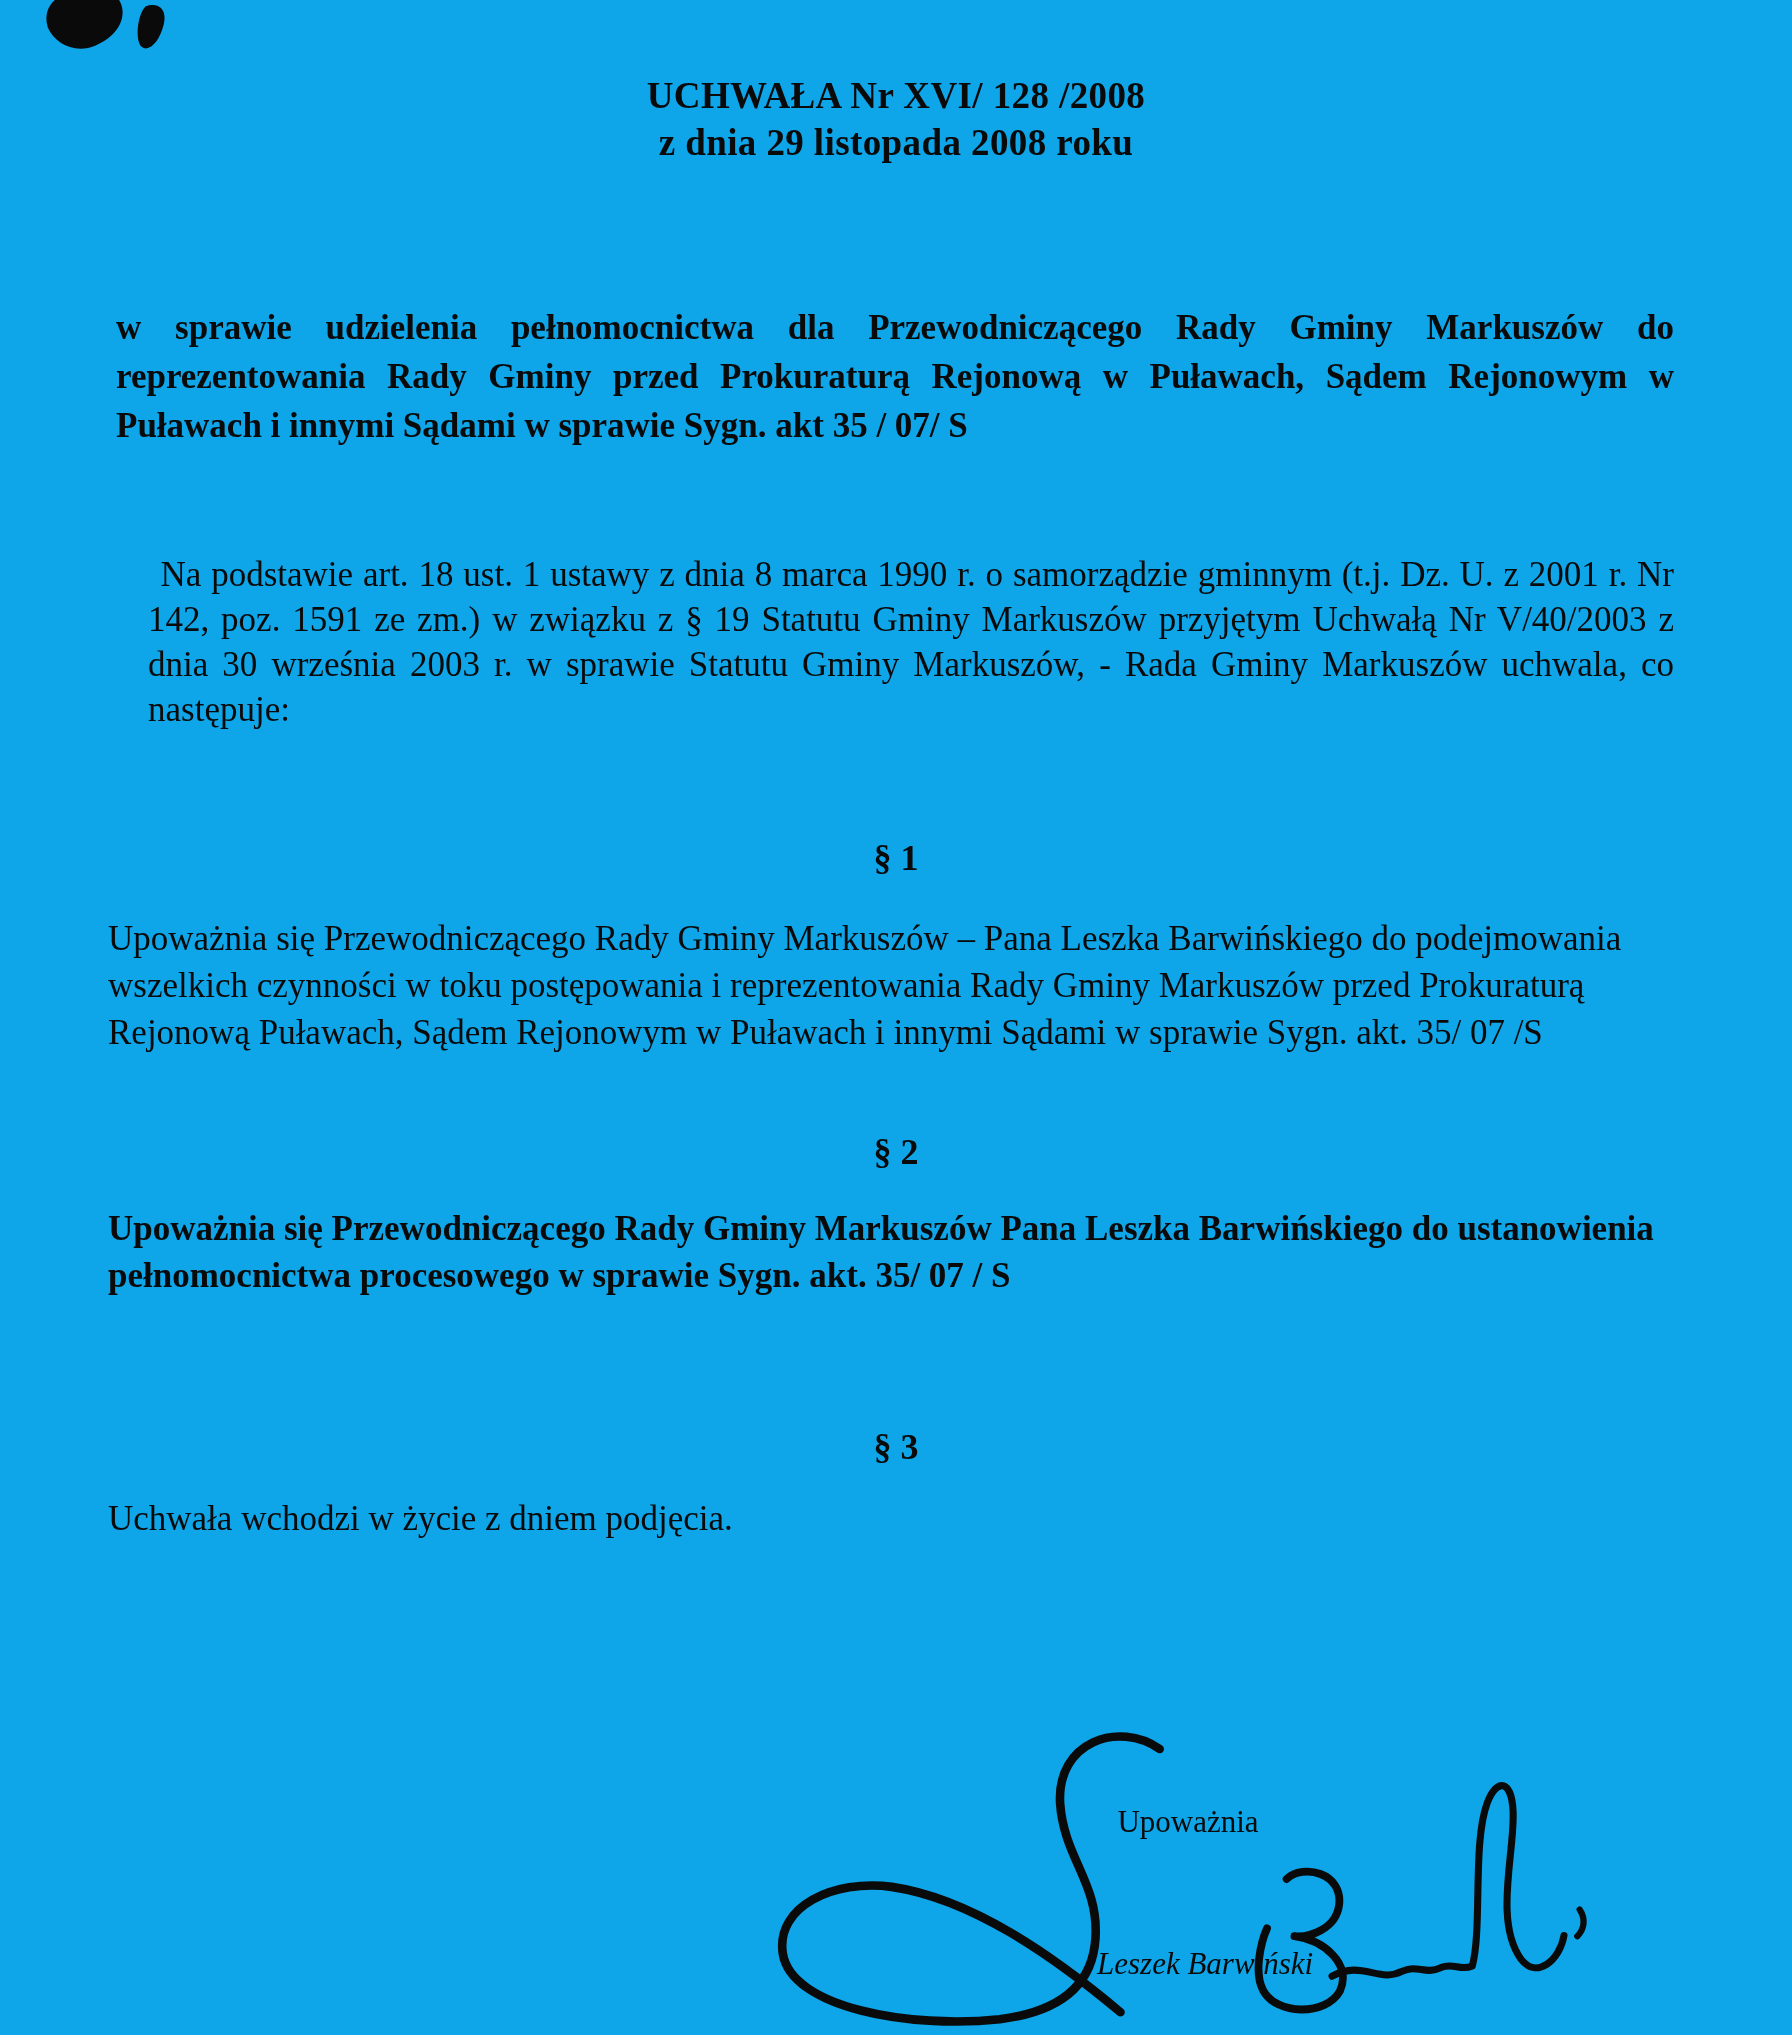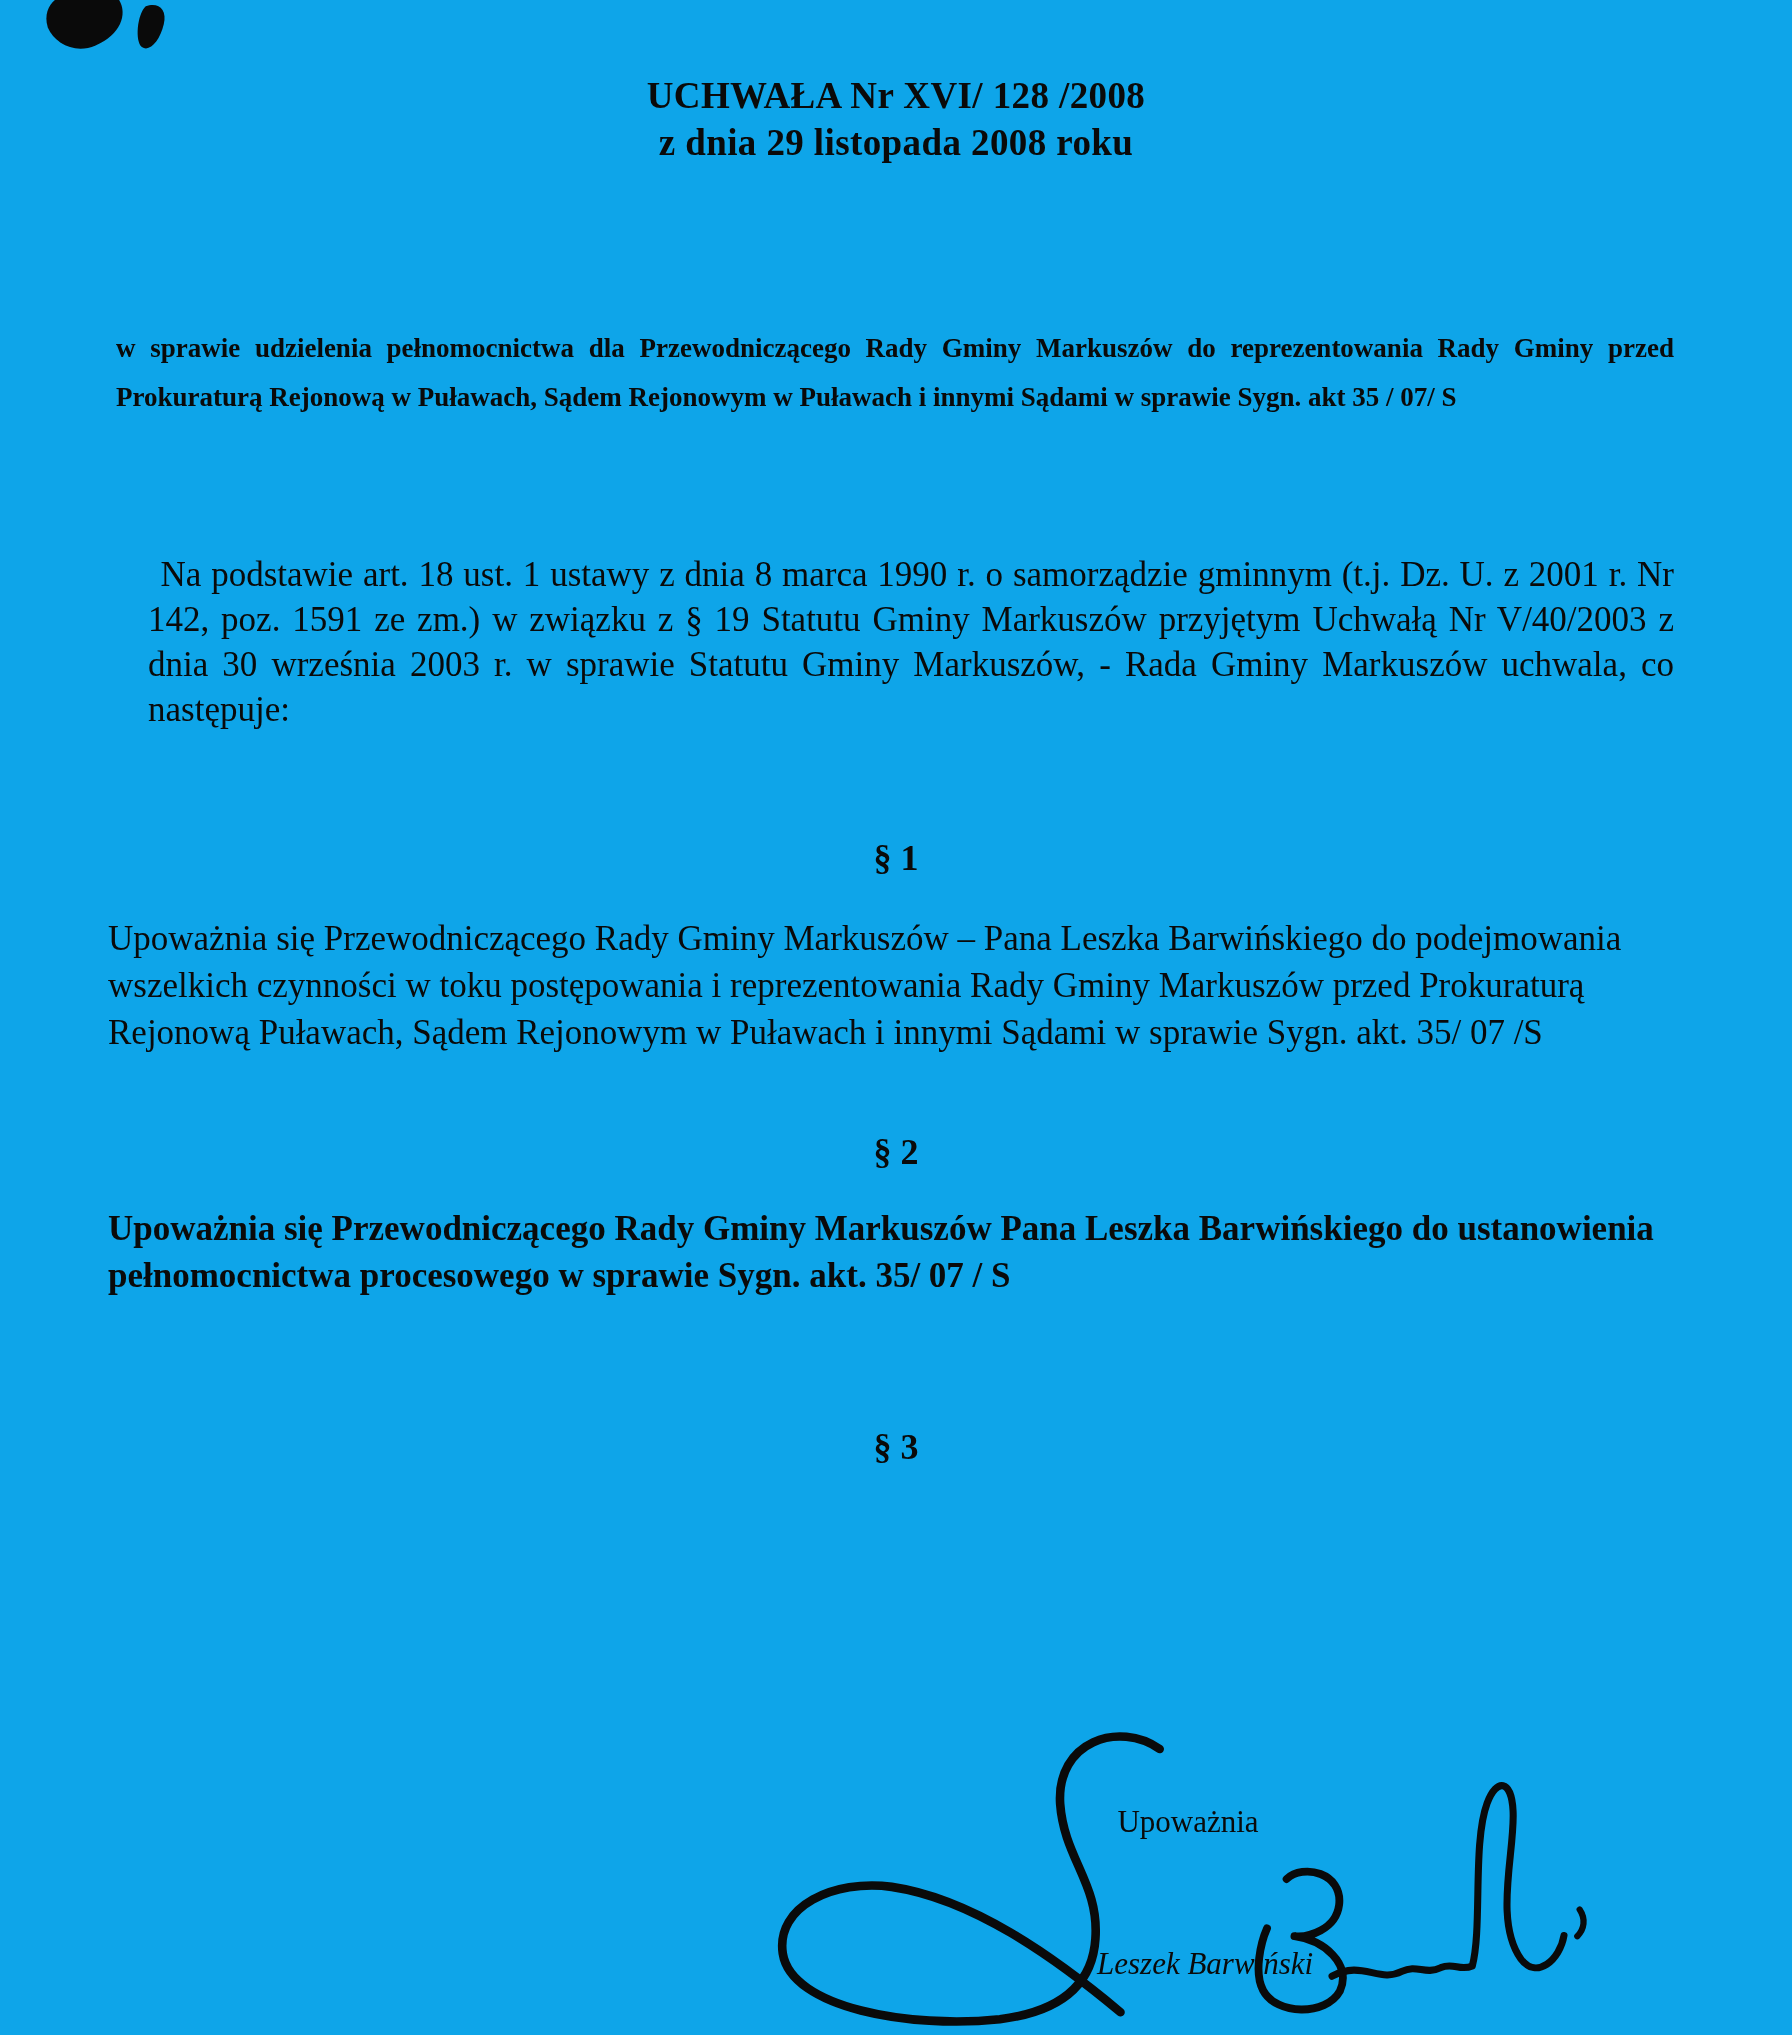--- a/index.html
+++ b/index.html
@@ -31,24 +31,23 @@
     font-size: 37px;
     line-height: 47px;
     letter-spacing: 0.4px;
   }
   .subject {
     position: absolute;
     top: 303px;
     left: 116px;
     right: 118px;
     font-weight: bold;
-    font-size: 27px;
+    font-size: 35px;
     line-height: 49px;
     text-align: justify;
-    margin-top: 21px;
   }
   .legal-basis {
     position: absolute;
     top: 552px;
     left: 116px;
     right: 118px;
     font-size: 35px;
     line-height: 45px;
     text-align: justify;
     text-indent: 12.5px;
@@ -124,20 +123,21 @@
 
   <div class="legal-basis">Na podstawie art. 18 ust. 1 ustawy z dnia 8 marca 1990 r. o samorządzie gminnym (t.j. Dz. U. z 2001 r. Nr 142, poz. 1591 ze zm.) w związku z § 19 Statutu Gminy Markuszów przyjętym Uchwałą Nr V/40/2003 z dnia 30 września 2003 r. w sprawie Statutu Gminy Markuszów, - Rada Gminy Markuszów uchwala, co następuje:</div>
 
   <div class="section-label s1">§ 1</div>
   <div class="section-body s1">Upoważnia się Przewodniczącego Rady Gminy Markuszów – Pana Leszka Barwińskiego do podejmowania wszelkich czynności w toku postępowania i reprezentowania Rady Gminy Markuszów przed Prokuraturą Rejonową Puławach, Sądem Rejonowym w Puławach i innymi Sądami w sprawie Sygn. akt. 35/ 07 /S</div>
 
   <div class="section-label s2">§ 2</div>
   <div class="section-body s2">Upoważnia się Przewodniczącego Rady Gminy Markuszów Pana Leszka Barwińskiego do ustanowienia pełnomocnictwa procesowego w sprawie Sygn. akt. 35/ 07 / S</div>
 
   <div class="section-label s3">§ 3</div>
+  <div class="section-body s3">Uchwała wchodzi w życie z dniem podjęcia.</div>
 
   <div class="signature-block">
     <div>Upoważnia</div>
   </div>
 
   <div class="signature-name">Leszek Barwiński</div>
 
   <svg class="signature-svg" viewBox="0 0 2287 2597" xmlns="http://www.w3.org/2000/svg" aria-hidden="true">
     <g fill="none" stroke="#0a0a0a" stroke-width="9" stroke-linecap="round" stroke-linejoin="round">
 

